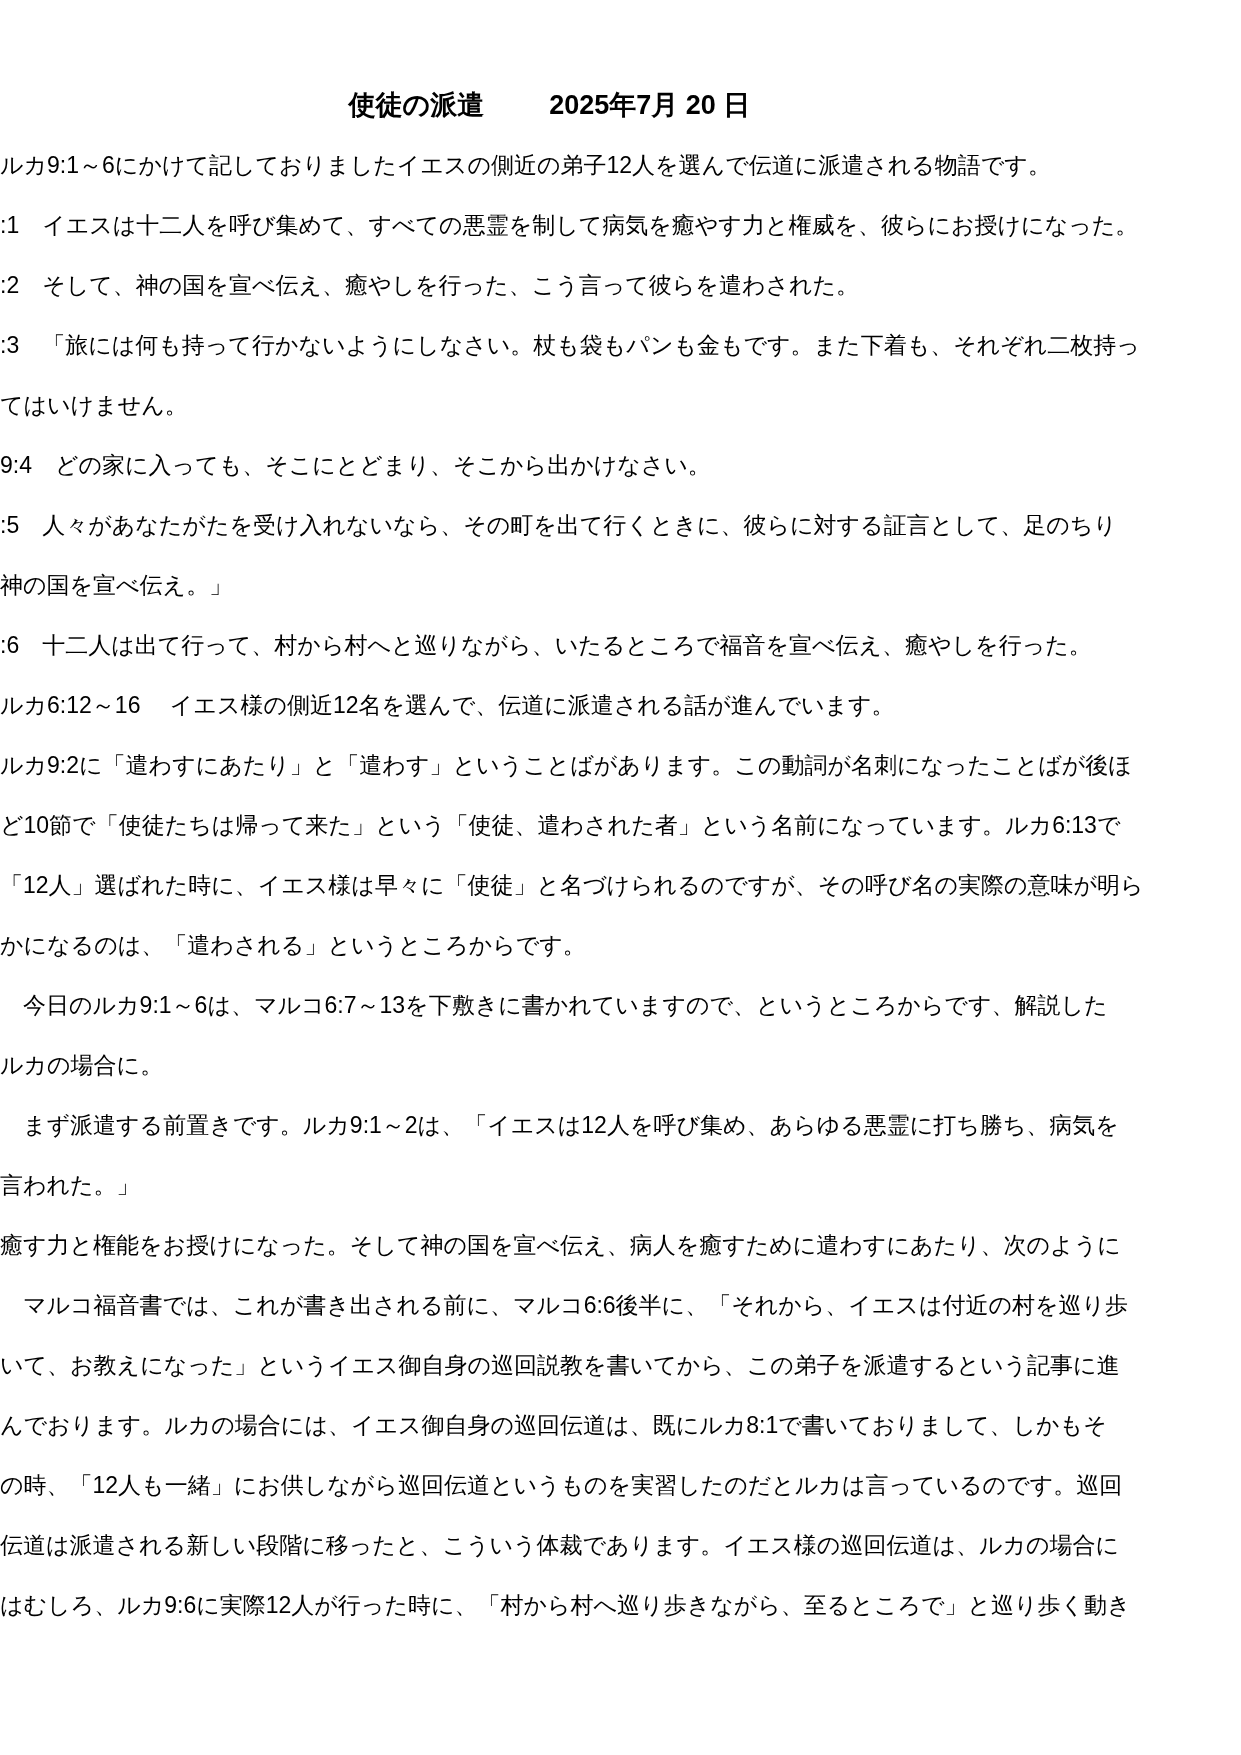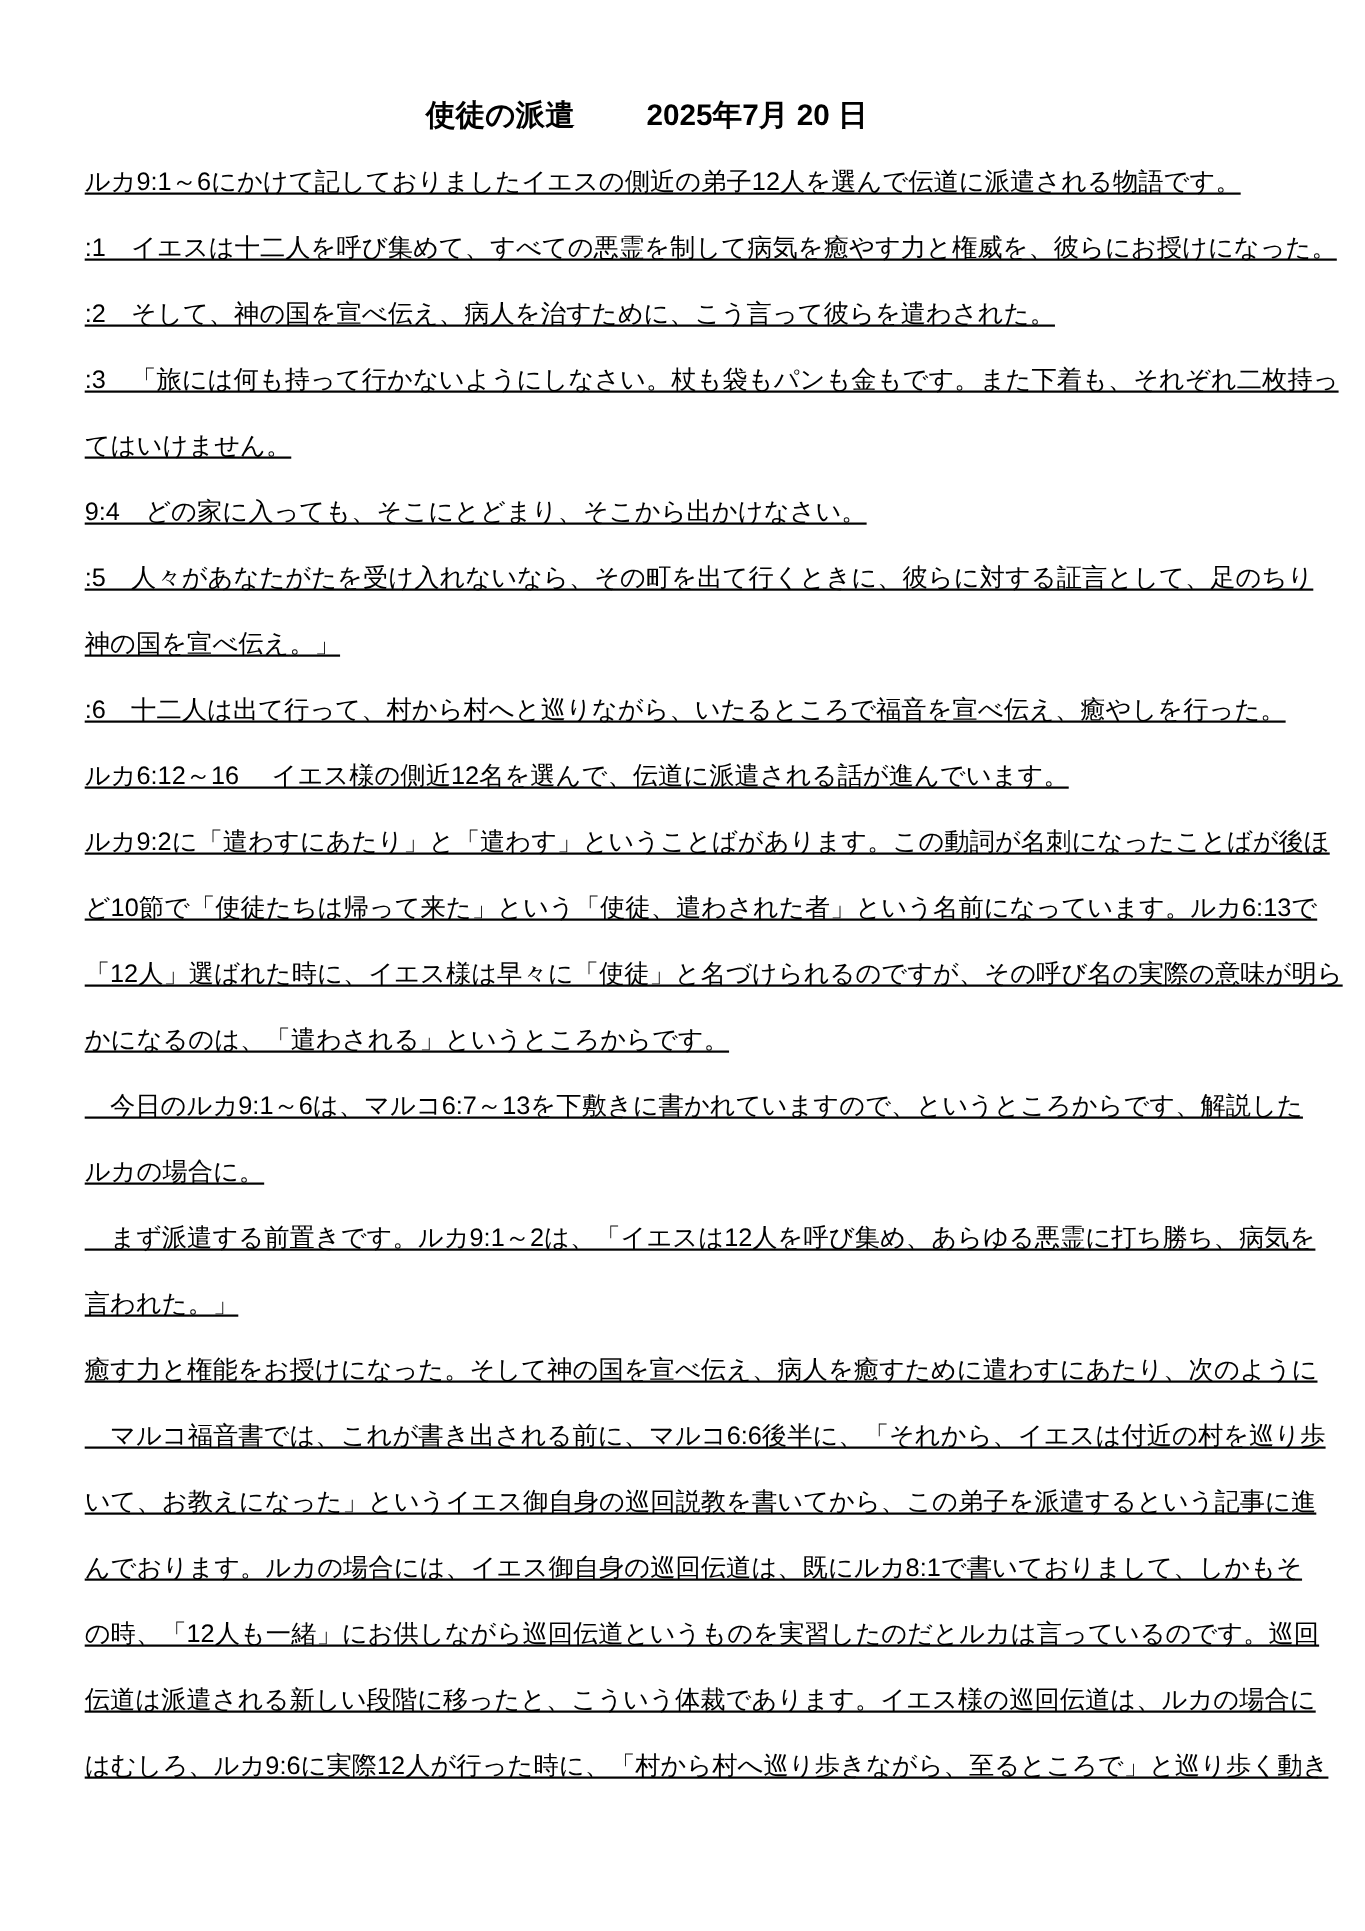--- a/index.html
+++ b/index.html
@@ -11,30 +11,28 @@
     position: relative;
     width: 1241px;
     height: 1755px;
     background: #ffffff;
     color: #000000;
     font-family: "Liberation Sans", sans-serif;
     overflow: hidden;
   }
   .content {
     padding-top: 75px;
-    padding-left: 77px;
     padding-right: 56px;
   }
   .line {
     height: 60px;
     line-height: 60px;
     font-size: 23px;
     white-space: pre;
     letter-spacing: 0px;
-    text-decoration: underline;
   }
   .title-line {
     height: 60px;
     line-height: 60px;
     text-align: center;
     padding-right: 86px;
     font-size: 27px;
     font-weight: bold;
   }
   .title-date {
@@ -45,21 +43,21 @@
 </head>
 <body>
 
 <div class="page">
   <div class="content">
 
     <div class="title-line"><span>使徒の派遣</span><span class="title-date">2025年7月 20 日</span></div>
 
     <div class="line">ルカ9:1～6にかけて記しておりましたイエスの側近の弟子12人を選んで伝道に派遣される物語です。</div>
     <div class="line">:1　イエスは十二人を呼び集めて、すべての悪霊を制して病気を癒やす力と権威を、彼らにお授けになった。</div>
-    <div class="line">:2　そして、神の国を宣べ伝え、病人を治すために、こう言って彼らを遣わされた。</div>
+    <div class="line">:2　そして、神の国を宣べ伝え、癒やしを行った、こう言って彼らを遣わされた。</div>
     <div class="line">:3　「旅には何も持って行かないようにしなさい。杖も袋もパンも金もです。また下着も、それぞれ二枚持っ</div>
     <div class="line">てはいけません。</div>
     <div class="line">9:4　どの家に入っても、そこにとどまり、そこから出かけなさい。</div>
     <div class="line">:5　人々があなたがたを受け入れないなら、その町を出て行くときに、彼らに対する証言として、足のちり</div>
     <div class="line">神の国を宣べ伝え。」</div>
     <div class="line">:6　十二人は出て行って、村から村へと巡りながら、いたるところで福音を宣べ伝え、癒やしを行った。</div>
     <div class="line">ルカ6:12～16　 イエス様の側近12名を選んで、伝道に派遣される話が進んでいます。</div>
     <div class="line">ルカ9:2に「遣わすにあたり」と「遣わす」ということばがあります。この動詞が名刺になったことばが後ほ</div>
     <div class="line">ど10節で「使徒たちは帰って来た」という「使徒、遣わされた者」という名前になっています。ルカ6:13で</div>
     <div class="line">「12人」選ばれた時に、イエス様は早々に「使徒」と名づけられるのですが、その呼び名の実際の意味が明ら</div>

